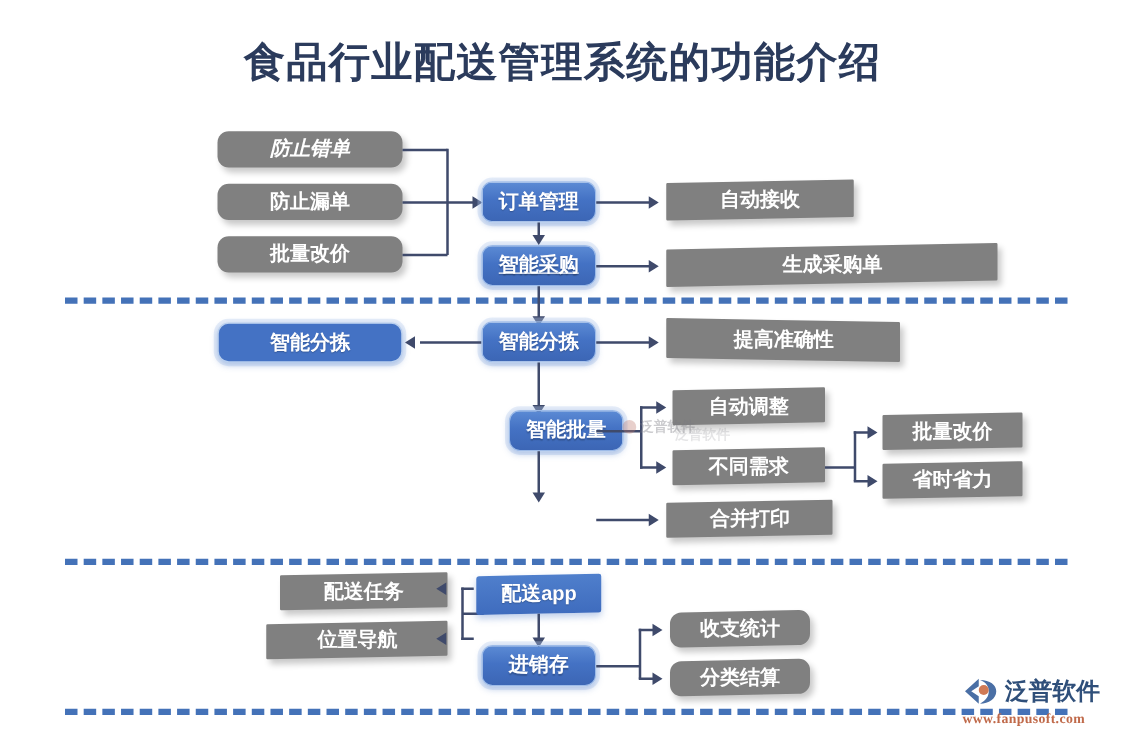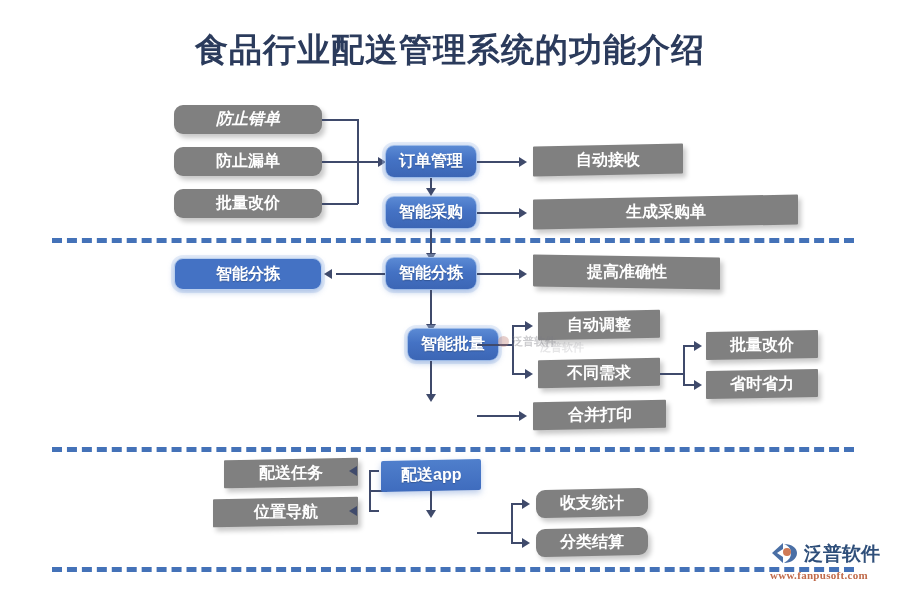--- a/index.html
+++ b/index.html
@@ -131,21 +131,21 @@
 
   <div class="ln hln" style="left:322px;top:119px;width:36px;"></div>
   <div class="ln hln" style="left:322px;top:203px;width:36px;"></div>
   <div class="ln vln" style="left:357px;top:119px;height:85px;"></div>
   <div class="ln hln" style="left:322px;top:161px;width:57px;"></div>
   <div class="arrow arr-r" style="left:378px;top:157px;"></div>
 
   <div class="node blue" style="left:385px;top:145px;width:92px;height:33px;">
     <span>订单管理</span>
   </div>
-  <div class="node blue" style="left:385px;top:196px;width:92px;height:33px;">
+  <div class="node blue" style="left:385px;top:196px;width:92px;height:33px;text-decoration:underline;">
     <span>智能采购</span>
   </div>
 
   <div class="ln vln" style="left:430px;top:178px;height:11px;"></div>
   <div class="arrow arr-d" style="left:426px;top:188px;"></div>
 
   <div class="ln hln" style="left:477px;top:161px;width:43px;"></div>
   <div class="arrow arr-r" style="left:519px;top:157px;"></div>
   <div class="node gray flat skewA" style="left:533px;top:145px;width:150px;height:30px;">
     <span>自动接收</span>
@@ -236,20 +236,23 @@
   <div class="arrow arr-l" style="left:349px;top:466px;"></div>
   <div class="arrow arr-l" style="left:349px;top:506px;"></div>
 
   <div class="node blue flat skewA" style="left:381px;top:460px;width:100px;height:31px;">
     <span>配送app</span>
   </div>
 
   <div class="ln vln" style="left:430px;top:491px;height:20px;"></div>
   <div class="arrow arr-d" style="left:426px;top:510px;"></div>
 
+  <div class="node blue" style="left:385px;top:516px;width:92px;height:33px;">
+    <span>进销存</span>
+  </div>
 
   <div class="ln hln" style="left:477px;top:532px;width:35px;"></div>
   <div class="ln vln" style="left:511px;top:503px;height:40px;"></div>
   <div class="ln hln" style="left:511px;top:503px;width:12px;"></div>
   <div class="ln hln" style="left:511px;top:542px;width:12px;"></div>
   <div class="arrow arr-r" style="left:522px;top:499px;"></div>
   <div class="arrow arr-r" style="left:522px;top:538px;"></div>
 
   <div class="node gray rounded skewA" style="left:536px;top:489px;width:112px;height:28px;">
     <span>收支统计</span>

